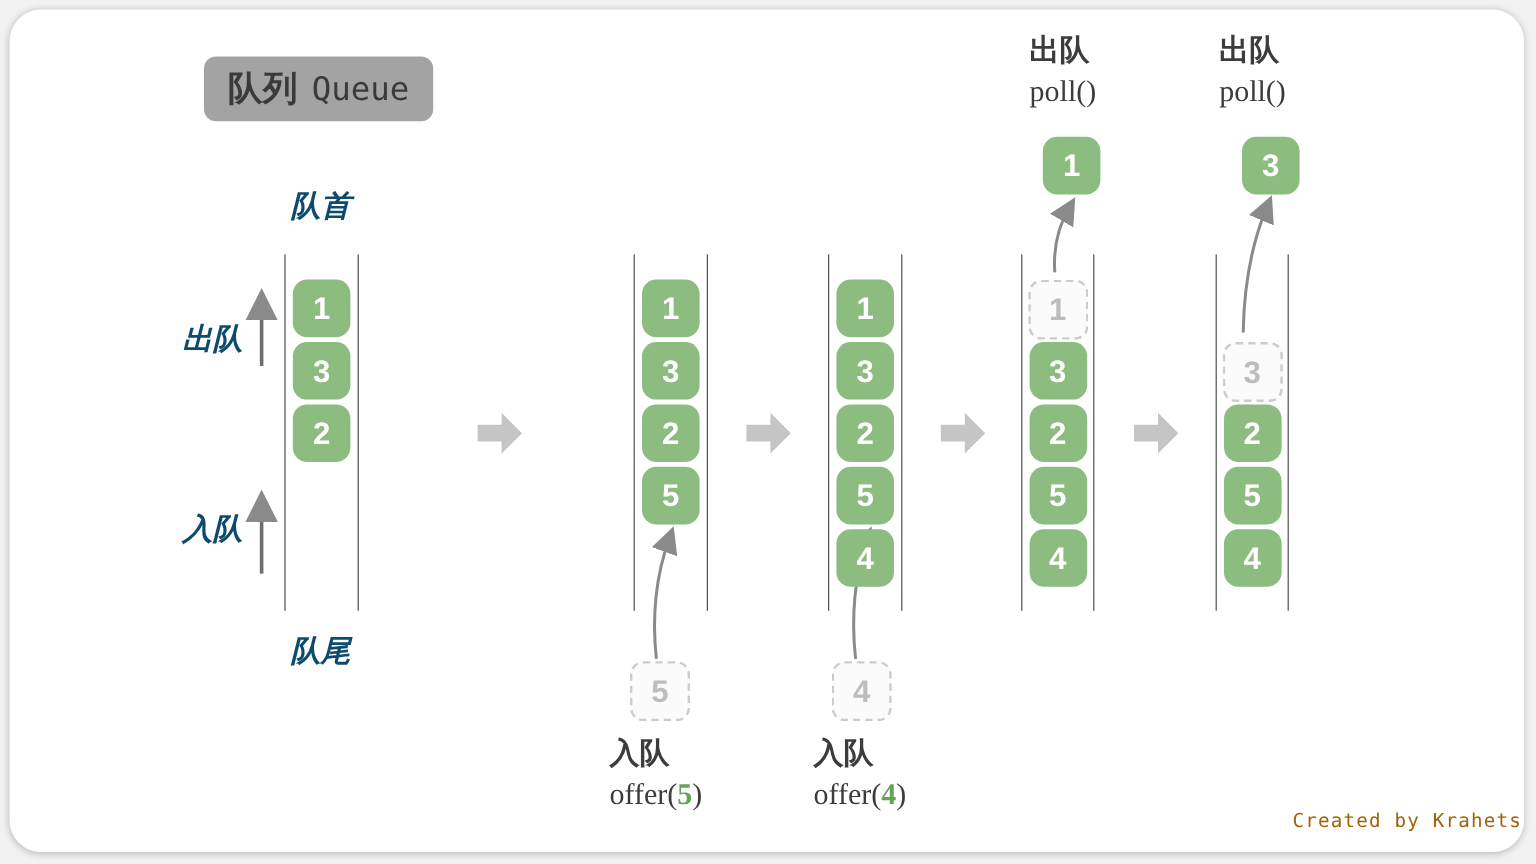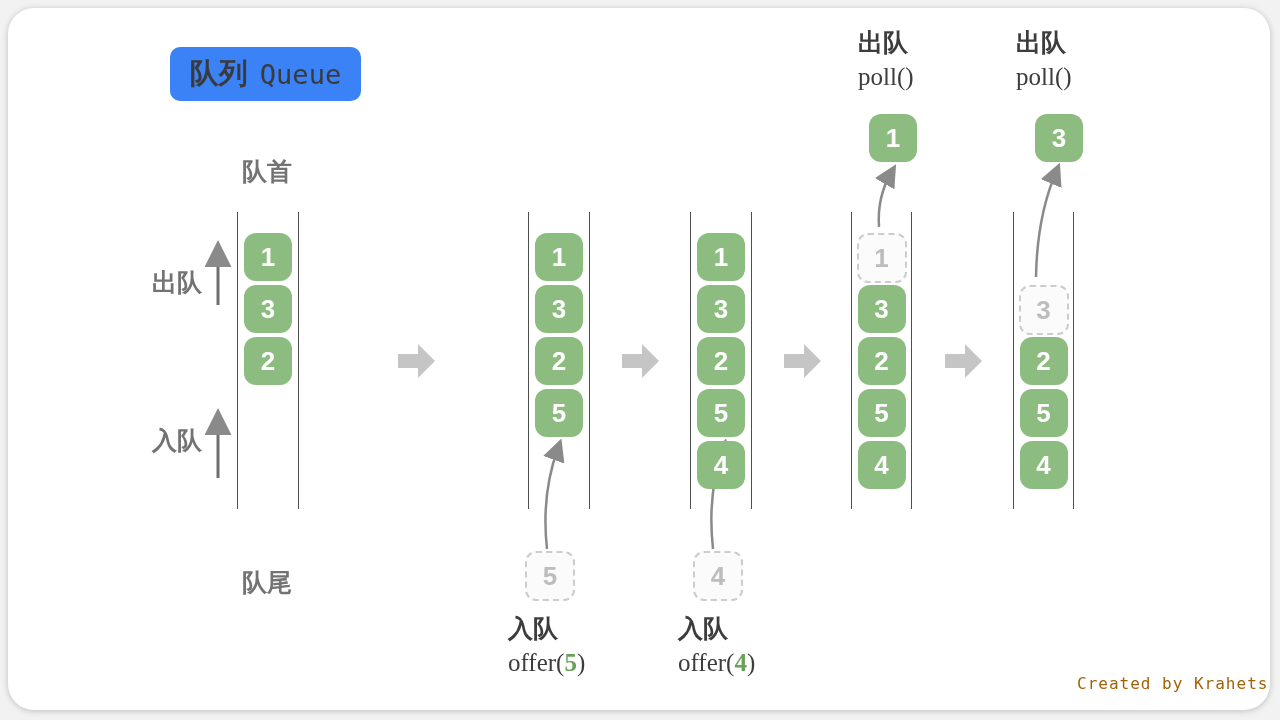--- a/index.html
+++ b/index.html
@@ -10,29 +10,29 @@
     color:#3c3c3c;
   }
   .card{
     position:absolute;left:8px;top:8px;width:1262px;height:702px;
     background:#ffffff;border-radius:26px;
     box-shadow:0 1px 6px rgba(0,0,0,0.22);
   }
   
   .title-badge{
     position:absolute;left:170px;top:47px;width:191px;height:54px;
-    background:#3b82f6;border-radius:10px;
+    background:#a3a3a3;border-radius:10px;
     display:flex;align-items:center;justify-content:center;gap:12px;
   }
   .title-zh{font-size:29px;font-weight:700;color:#3a3a3a;}
   .title-en{font-family:"DejaVu Sans Mono",monospace;font-size:27px;color:#3a3a3a;}
   
-  .lbl{position:absolute;font-weight:700;font-size:25px;color:#737373;}
+  .lbl{position:absolute;font-weight:700;font-size:25px;color:#0c4a6e;font-style:italic;}
   .lbl-front{left:242px;top:155px;}
-  .lbl-rear{left:242px;top:566px;}
+  .lbl-rear{left:242px;top:526px;}
   .lbl-dequeue{left:152px;top:266px;}
   .lbl-enqueue{left:152px;top:424px;}
   
   .qcol{
     position:absolute;top:212px;height:297px;
     border-left:1.5px solid #4f4f4f;border-right:1.5px solid #4f4f4f;
   }
   .qbox{
     position:absolute;left:50%;transform:translateX(-50%);
     width:48px;height:48px;border-radius:12px;

